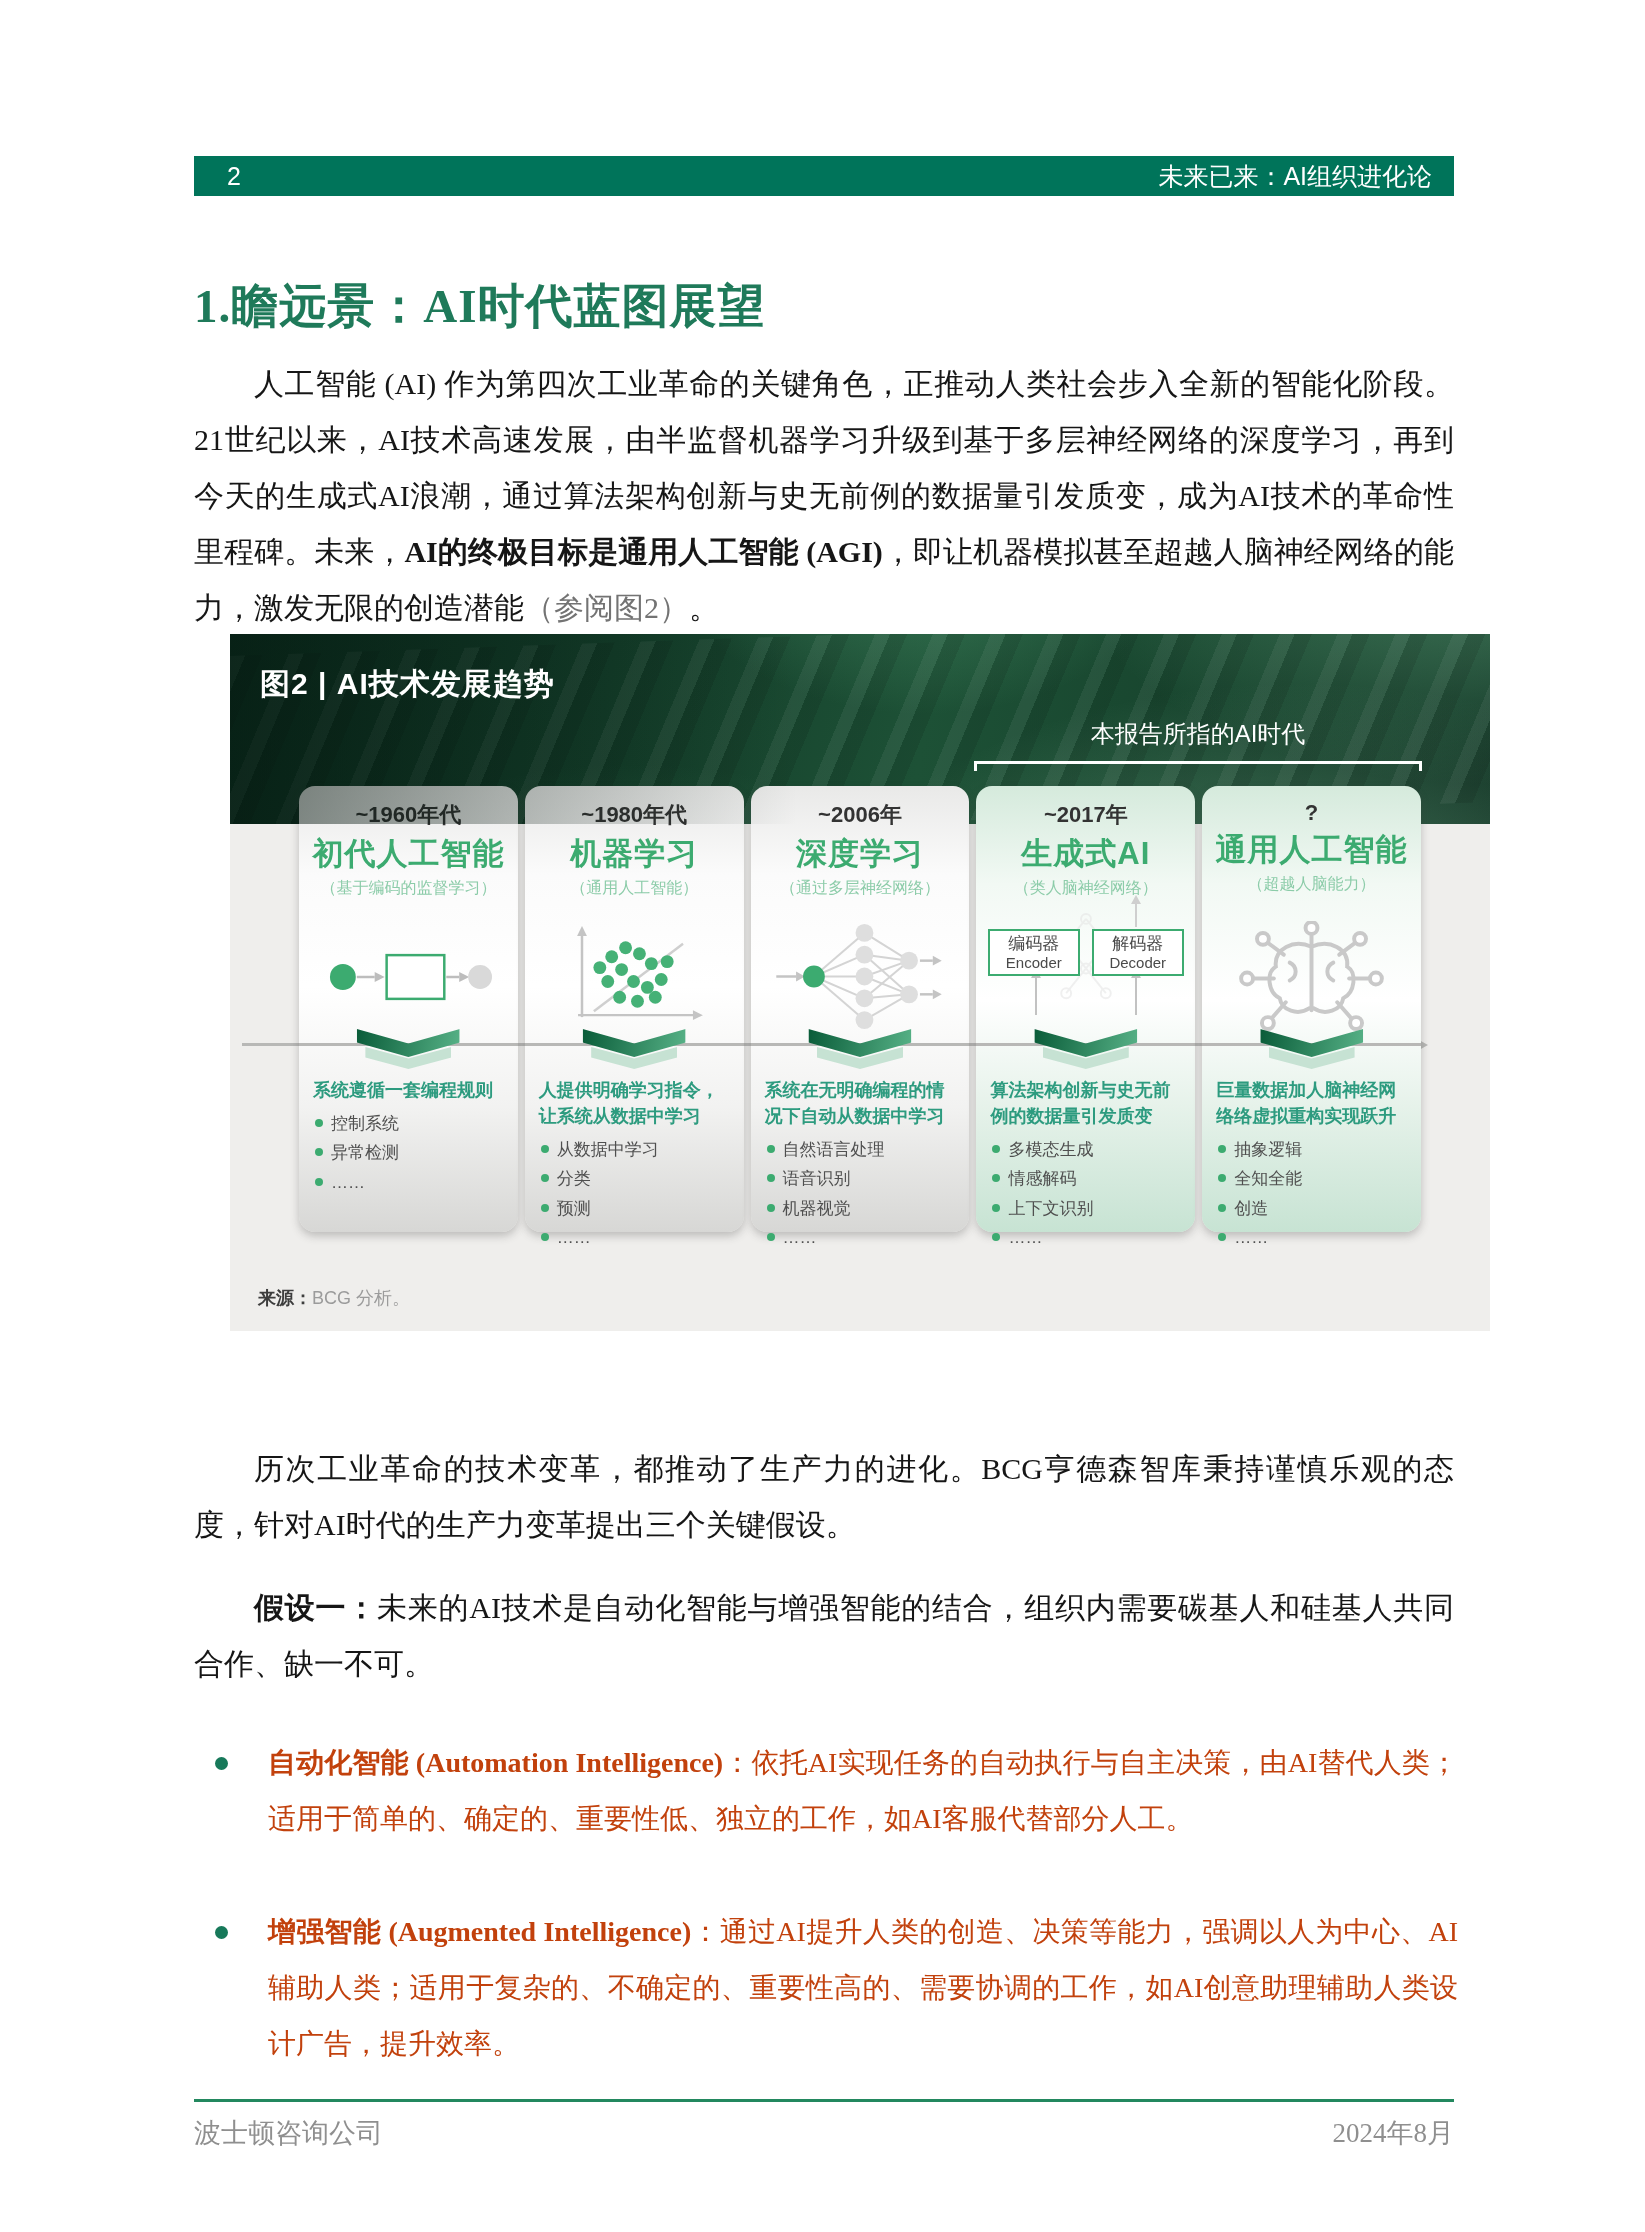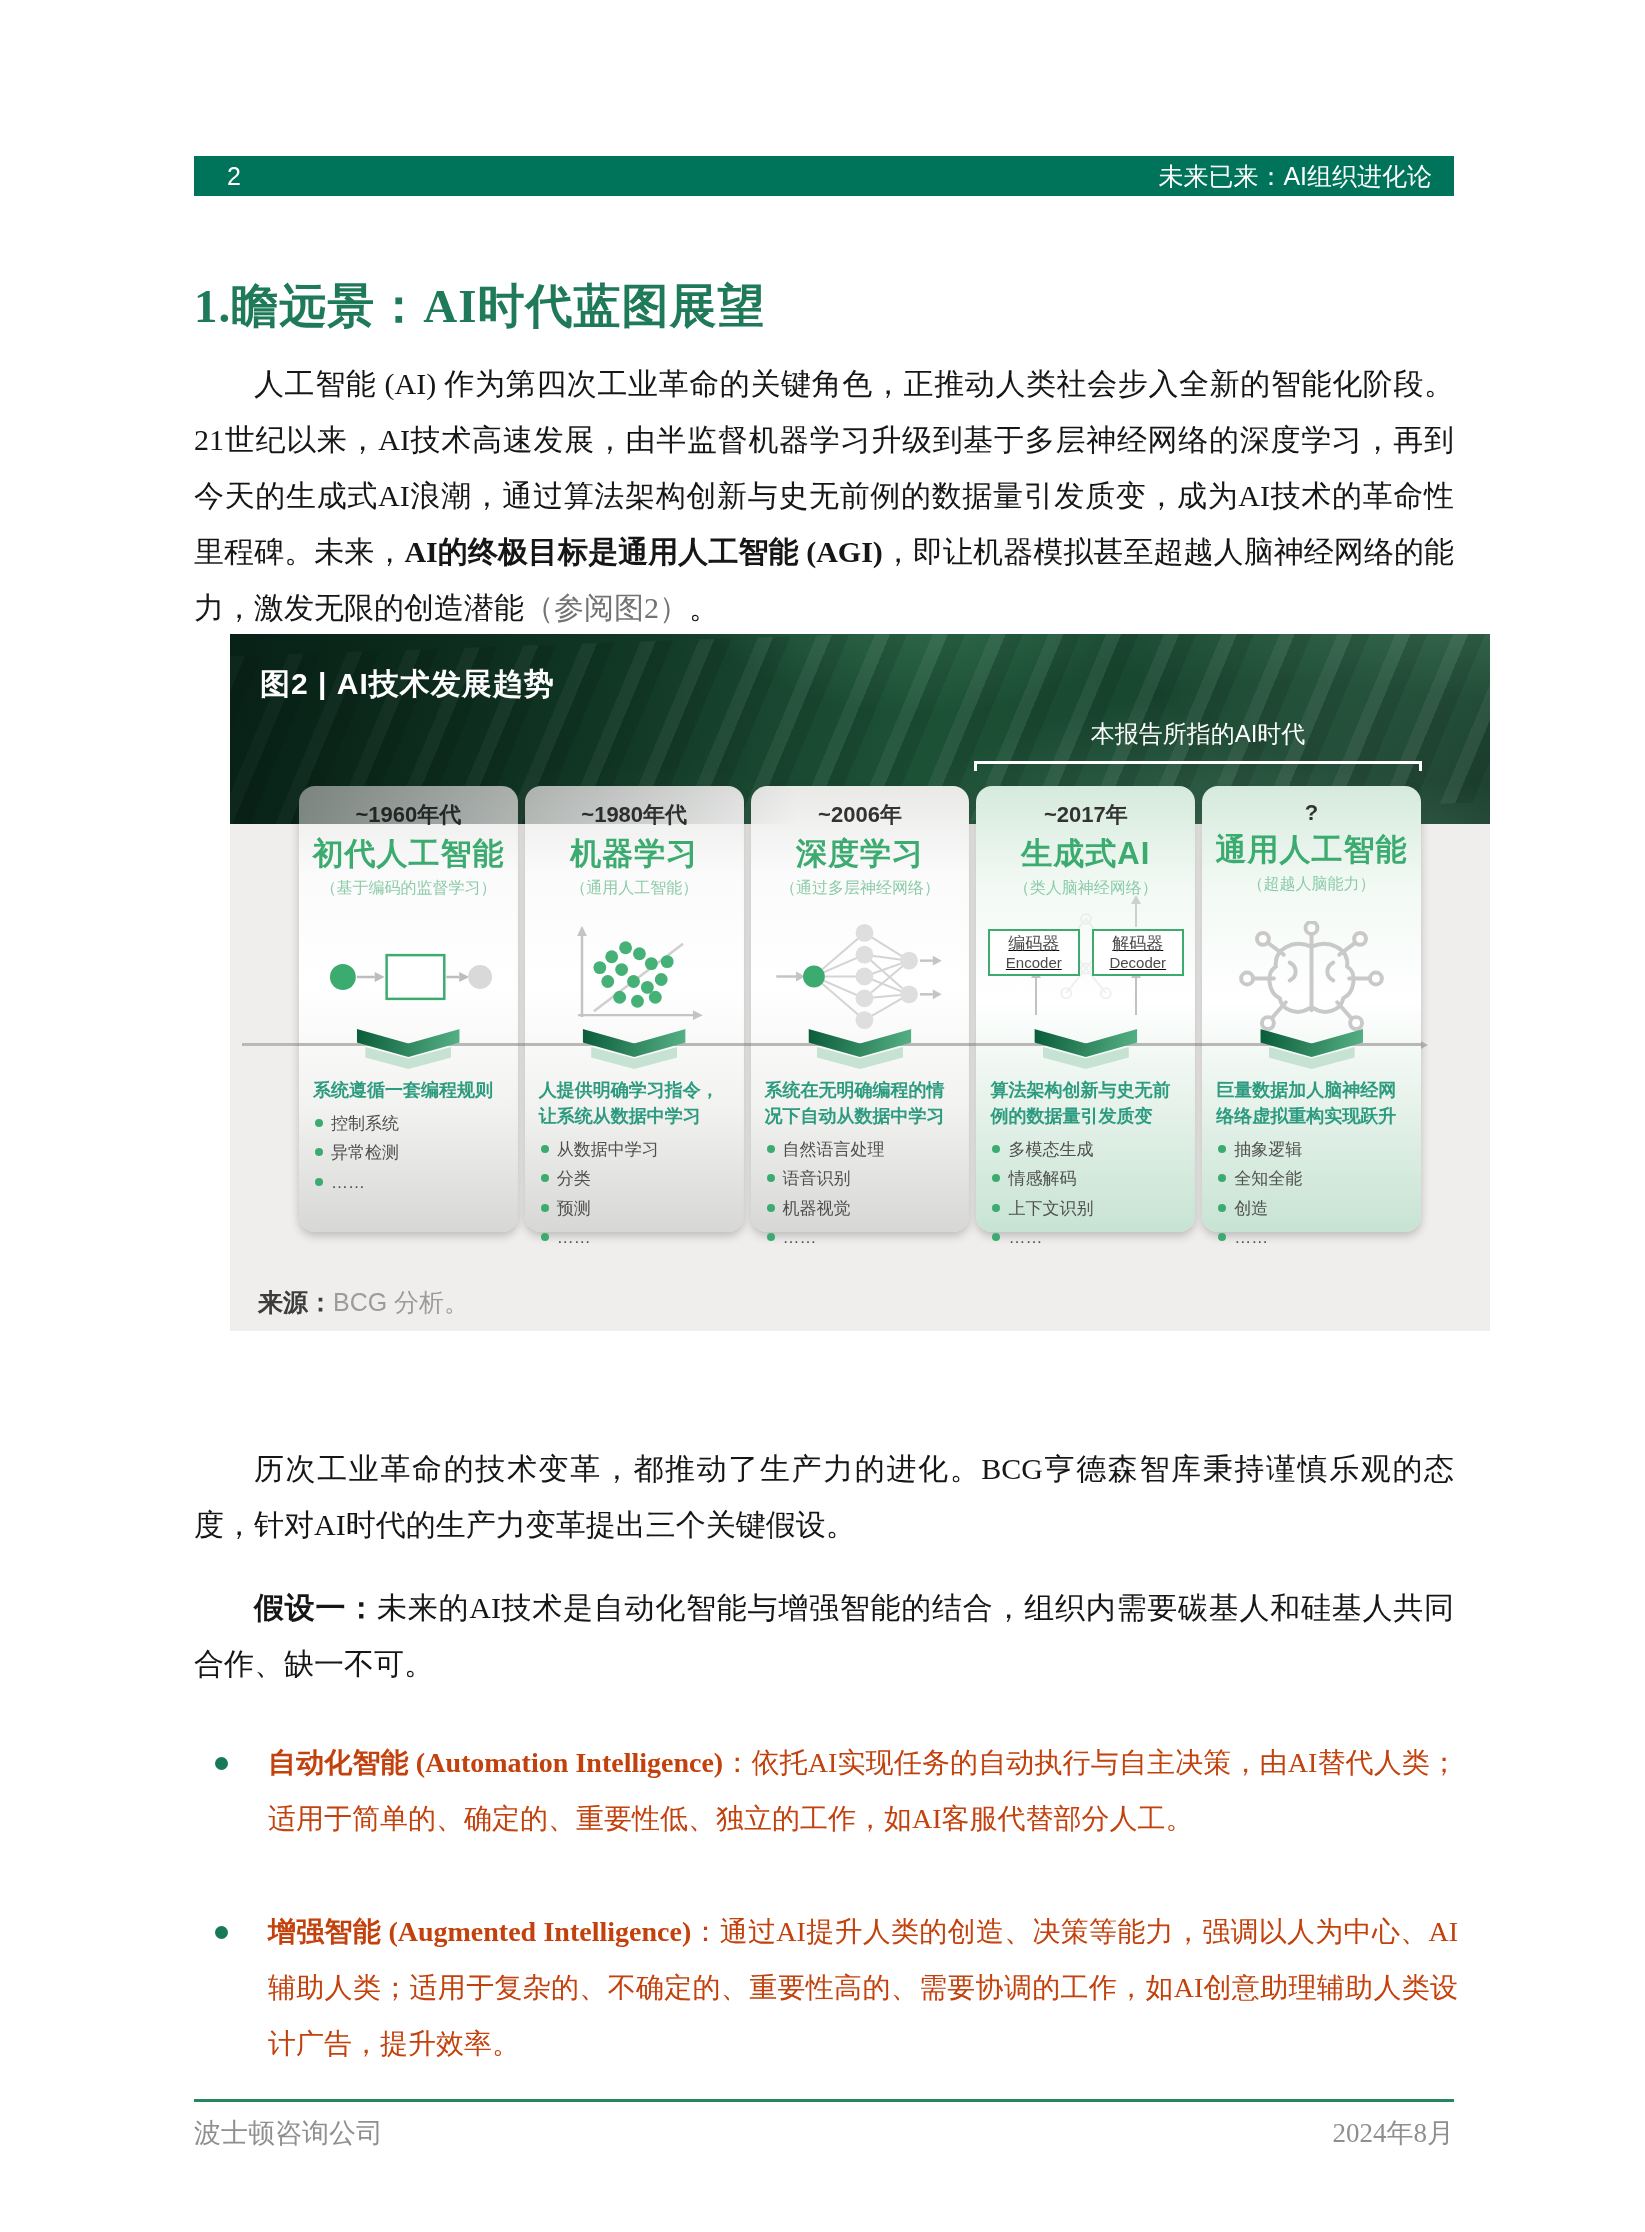--- a/index.html
+++ b/index.html
@@ -75,33 +75,33 @@
   .desczone{position:absolute;top:291px;left:14px;right:10px;}
   .desc{font-size:18px;font-weight:bold;color:#2d9b7f;line-height:1.45;}
   .fbullets{list-style:none;margin:6px 0 0;padding:0;}
   .fbullets li{font-size:17px;color:#4f4f4f;line-height:1.72;padding-left:18px;position:relative;}
   .fbullets li::before{content:"";position:absolute;left:2px;top:10px;width:8px;height:8px;
     border-radius:50%;background:#3cab70;}
 
   
   .encdec{position:absolute;top:143px;left:0;right:0;height:111px;}
   .ednet{position:absolute;top:-20px;left:50%;transform:translateX(-50%);opacity:.55;z-index:0;}
-  .edboxes{display:flex;justify-content:center;gap:12px;position:relative;z-index:1;text-decoration:underline;}
+  .edboxes{display:flex;justify-content:center;gap:12px;position:relative;z-index:1;}
   .edbox{width:88px;background:#fff;border:2px solid #3cab70;text-align:center;padding:3px 0 2px;}
   .edbox .cn{display:block;font-size:17px;color:#4a4a4a;line-height:1.2;}
   .edbox .en{display:block;font-size:15px;color:#4a4a4a;line-height:1.2;}
   .edarrows{display:flex;justify-content:center;gap:98px;margin-top:1px;}
   .uparr{width:2px;height:38px;background:#c2c2c2;position:relative;}
   .uparr::before{content:"";position:absolute;top:-8px;left:-4px;border-left:5px solid transparent;
     border-right:5px solid transparent;border-bottom:9px solid #c2c2c2;}
   .uparr-top{position:absolute;top:-26px;left:calc(50% + 49px);width:2px;height:24px;background:#cfcfcf;}
   .uparr-top::before{content:"";position:absolute;top:-8px;left:-4px;border-left:5px solid transparent;
     border-right:5px solid transparent;border-bottom:9px solid #cfcfcf;}
 
-  .fig-source{position:absolute;top:652px;left:28px;font-size:25px;color:#9b9b9b;}
+  .fig-source{position:absolute;top:652px;left:28px;font-size:18px;color:#9b9b9b;}
   .fig-source b{color:#3d3d3d;font-weight:bold;}
 
   
   .footer-rule{left:194px;top:2099px;width:1260px;height:3px;background:#23885f;}
   .footer-row{left:194px;top:2115px;width:1260px;display:flex;justify-content:space-between;
     font-size:27px;color:#8f8f8f;}
 </style>
 </head>
 <body>
 

